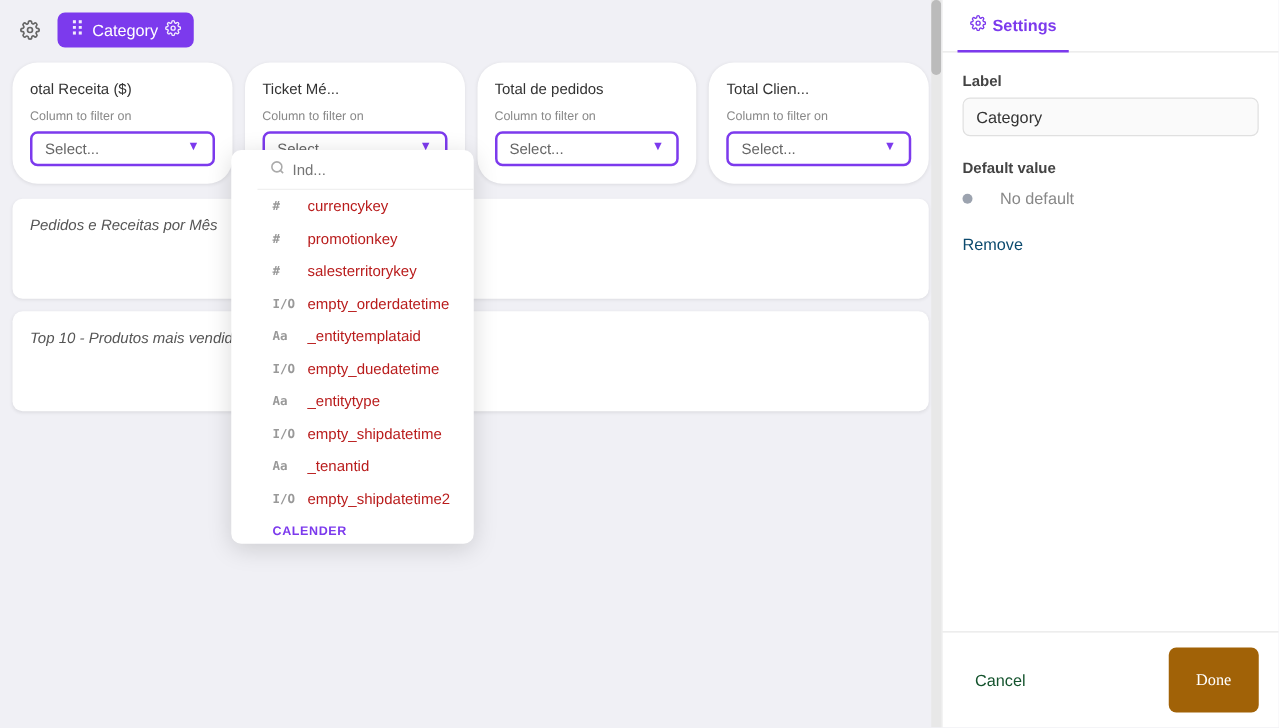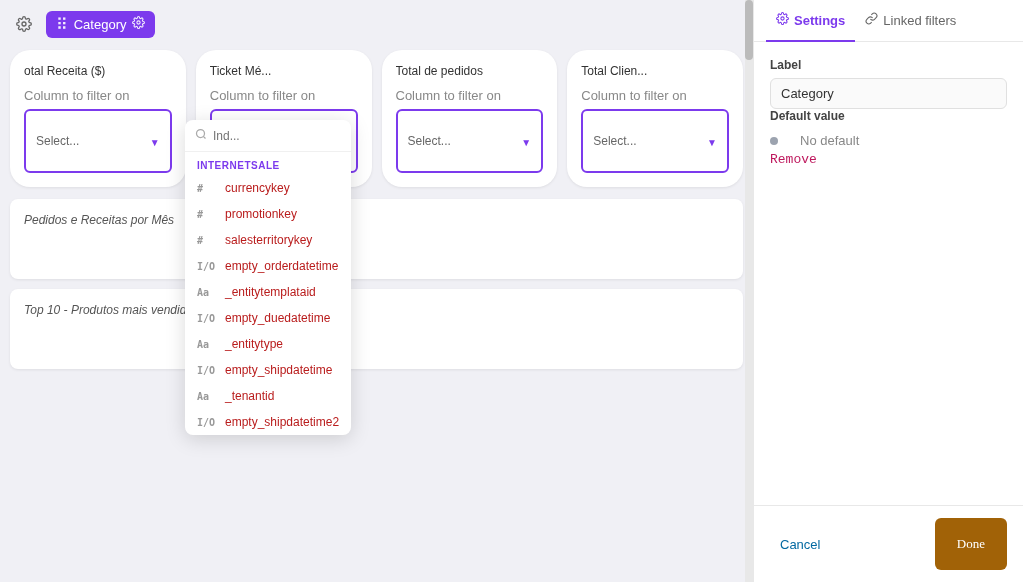--- a/index.html
+++ b/index.html
@@ -84,32 +84,32 @@
       font-size: 12px;
       color: #333;
       font-weight: 500;
       margin-bottom: 10px;
       white-space: nowrap;
       overflow: hidden;
       text-overflow: ellipsis;
     }
 
     .column-label {
-      font-size: 13px;
+      font-size: 10px;
       color: #888;
       margin-bottom: 6px;
     }
 
     .select-dropdown {
       display: flex;
-      align-items: flex-end;
+      align-items: flex-start;
       justify-content: space-between;
       border: 2px solid #7c3aed;
       border-radius: 6px;
-      padding: 23px 10px;
+      padding: 5px 10px;
       font-size: 12px;
       color: #666;
       cursor: pointer;
       background: white;
       min-width: 120px;
     }
 
     .select-dropdown .chevron {
       color: #7c3aed;
       font-size: 10px;
@@ -123,26 +123,27 @@
       font-weight: 500;
       margin-bottom: 8px;
       font-style: italic;
     }
 
     
     .dropdown-popup {
       position: absolute;
       top: 120px;
       left: 185px;
-      width: 166px;
+      width: 194px;
       background: white;
       border-radius: 8px;
       box-shadow: 0 4px 20px rgba(0,0,0,0.15);
       z-index: 100;
       overflow: hidden;
+      padding-left: 21px;
     }
 
     .dropdown-search {
       display: flex;
       align-items: center;
       padding: 8px 10px;
       border-bottom: 1px solid #f0f0f0;
       gap: 6px;
     }
 
@@ -259,20 +260,21 @@
       font-size: 13px;
     }
 
     .panel-body {
       flex: 1;
       padding: 16px;
       overflow-y: auto;
     }
 
     .field-section {
+      margin-bottom: 18px;
     }
 
     .field-label {
       font-size: 12px;
       font-weight: 600;
       color: #444;
       margin-bottom: 6px;
     }
 
     .field-value {
@@ -299,38 +301,37 @@
       display: inline-block;
     }
 
     .default-text {
       font-size: 13px;
       color: #888;
     }
 
     .remove-link {
       font-size: 13px;
-      color: #be185d;
-      cursor: pointer;
-      font-family: Liberation Mono, monospace;
+      color: #0c4a6e;
+      cursor: pointer;
     }
 
     .panel-footer {
       padding: 12px 16px;
       border-top: 1px solid #e8e8e8;
       display: flex;
       justify-content: space-between;
       align-items: center;
     }
 
     .btn-cancel {
       background: none;
       border: none;
       font-size: 13px;
-      color: #0369a1;
+      color: #14532d;
       cursor: pointer;
       padding: 6px 10px;
     }
 
     .btn-done {
       background: #a16207;
       color: white;
       border: none;
       border-radius: 6px;
       padding: 18px 22px;
@@ -442,21 +443,20 @@
     <div class="dropdown-search">
       <span class="search-icon">
         <svg width="12" height="12" viewBox="0 0 24 24" fill="none" stroke="#aaa" stroke-width="2.5">
           <circle cx="11" cy="11" r="8"></circle>
           <path d="m21 21-4.35-4.35"></path>
         </svg>
       </span>
       <input type="text" placeholder="Ind..." style="">
     </div>
     <div class="dropdown-list">
-      <div class="dropdown-group-label">INTERNETSALE</div>
 
       <div class="dropdown-item">
         <span class="type-badge">#</span>
         <span class="item-name">currencykey</span>
       </div>
       <div class="dropdown-item">
         <span class="type-badge">#</span>
         <span class="item-name">promotionkey</span>
       </div>
       <div class="dropdown-item">
@@ -484,48 +484,40 @@
         <span class="item-name">empty_shipdatetime</span>
       </div>
       <div class="dropdown-item">
         <span class="type-badge">Aa</span>
         <span class="item-name">_tenantid</span>
       </div>
       <div class="dropdown-item">
         <span class="type-badge">I/O</span>
         <span class="item-name">empty_shipdatetime2</span>
       </div>
+      <div class="dropdown-group-label">CALENDER</div>
     </div>
   </div>
 
   <div class="scroll-track">
     <div class="scroll-thumb"></div>
   </div>
 </div>
 
 <div class="right-panel">
   <div class="panel-tabs">
     <div class="panel-tab active">
       <span class="tab-icon">
         <svg width="13" height="13" viewBox="0 0 24 24" fill="none" stroke="#7c3aed" stroke-width="2">
           <circle cx="12" cy="12" r="3"></circle>
           <path d="M19.4 15a1.65 1.65 0 0 0 .33 1.82l.06.06a2 2 0 0 1-2.83 2.83l-.06-.06a1.65 1.65 0 0 0-1.82-.33 1.65 1.65 0 0 0-1 1.51V21a2 2 0 0 1-4 0v-.09A1.65 1.65 0 0 0 9 19.4a1.65 1.65 0 0 0-1.82.33l-.06.06a2 2 0 0 1-2.83-2.83l.06-.06A1.65 1.65 0 0 0 4.68 15a1.65 1.65 0 0 0-1.51-1H3a2 2 0 0 1 0-4h.09A1.65 1.65 0 0 0 4.6 9a1.65 1.65 0 0 0-.33-1.82l-.06-.06a2 2 0 0 1 2.83-2.83l.06.06A1.65 1.65 0 0 0 9 4.68a1.65 1.65 0 0 0 1-1.51V3a2 2 0 0 1 4 0v.09a1.65 1.65 0 0 0 1 1.51 1.65 1.65 0 0 0 1.82-.33l.06-.06a2 2 0 0 1 2.83 2.83l-.06.06A1.65 1.65 0 0 0 19.4 9a1.65 1.65 0 0 0 1.51 1H21a2 2 0 0 1 0 4h-.09a1.65 1.65 0 0 0-1.51 1z"></path>
         </svg>
       </span>
       <span>Settings</span>
     </div>
-    <div class="panel-tab">
-      <span class="tab-icon">
-        <svg width="13" height="13" viewBox="0 0 24 24" fill="none" stroke="#666" stroke-width="2">
-          <path d="M10 13a5 5 0 0 0 7.54.54l3-3a5 5 0 0 0-7.07-7.07l-1.72 1.71"></path>
-          <path d="M14 11a5 5 0 0 0-7.54-.54l-3 3a5 5 0 0 0 7.07 7.07l1.71-1.71"></path>
-        </svg>
-      </span>
-      <span>Linked filters</span>
-    </div>
   </div>
 
   <div class="panel-body">
     <div class="field-section">
       <div class="field-label">Label</div>
       <div class="field-value">Category</div>
     </div>
 
     <div class="field-section">
       <div class="field-label">Default value</div>

